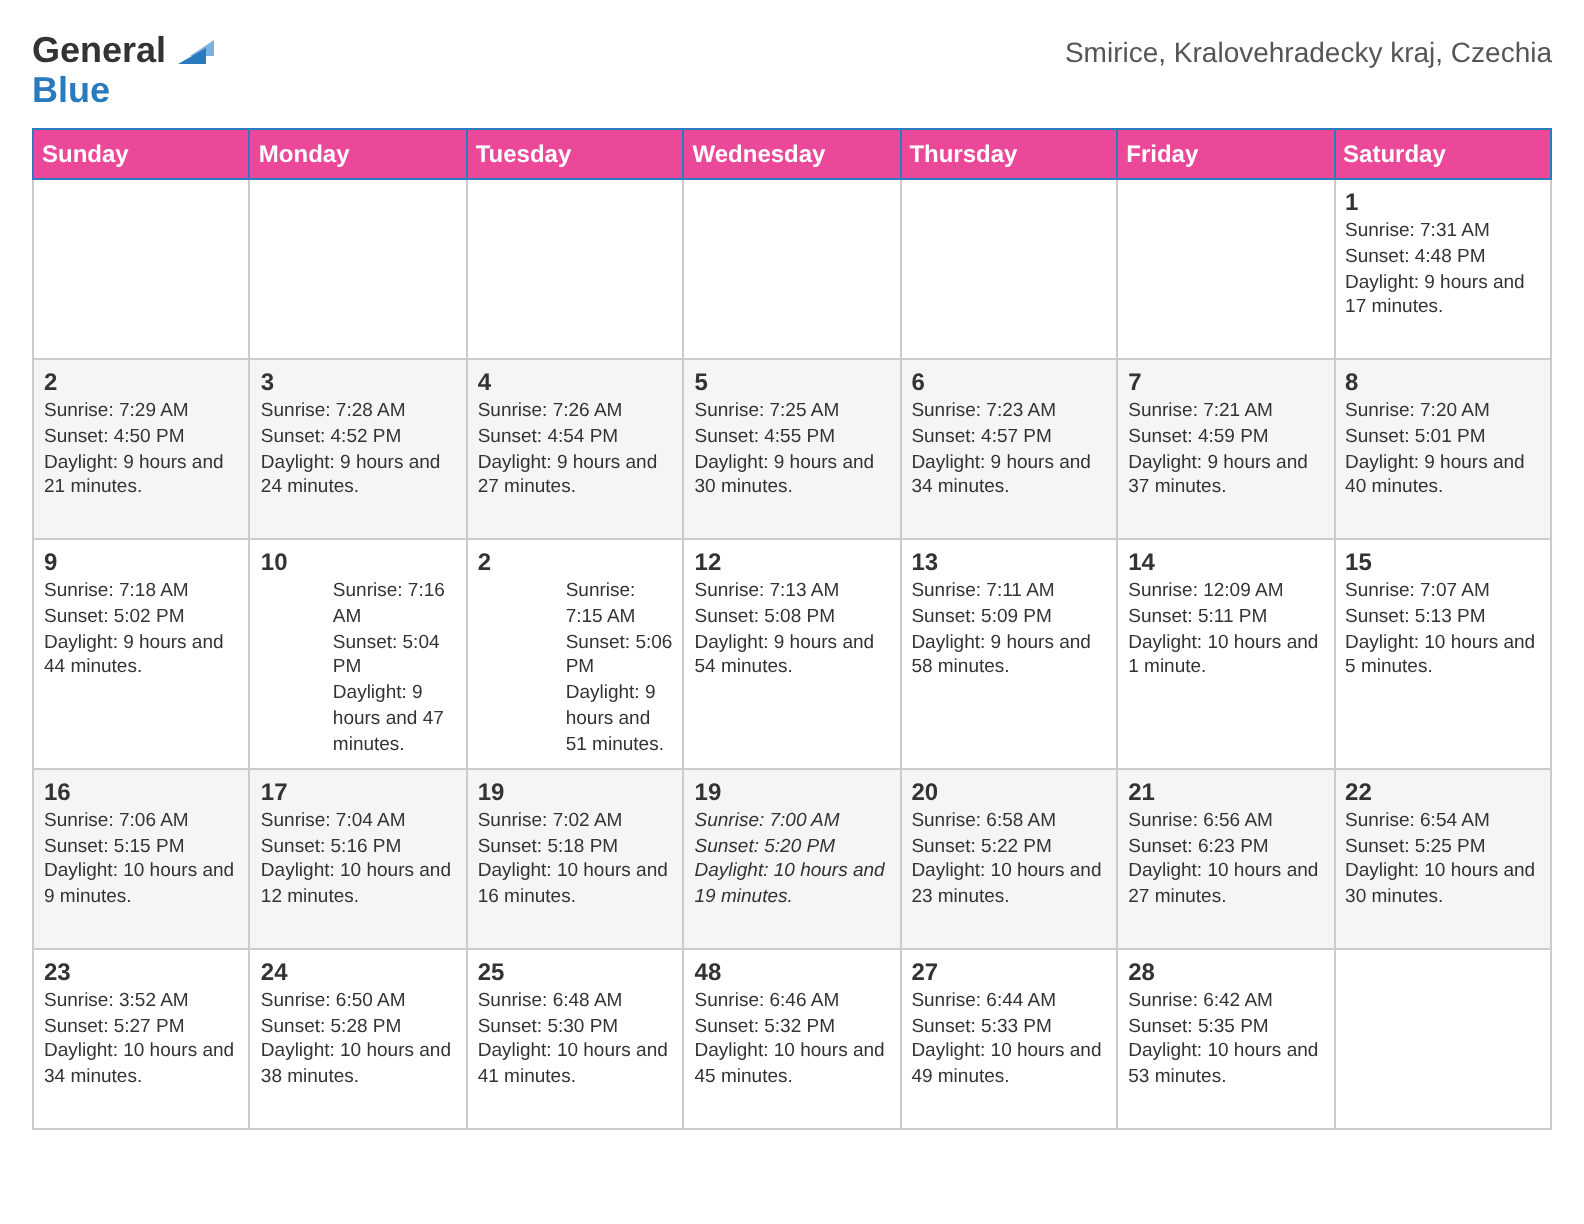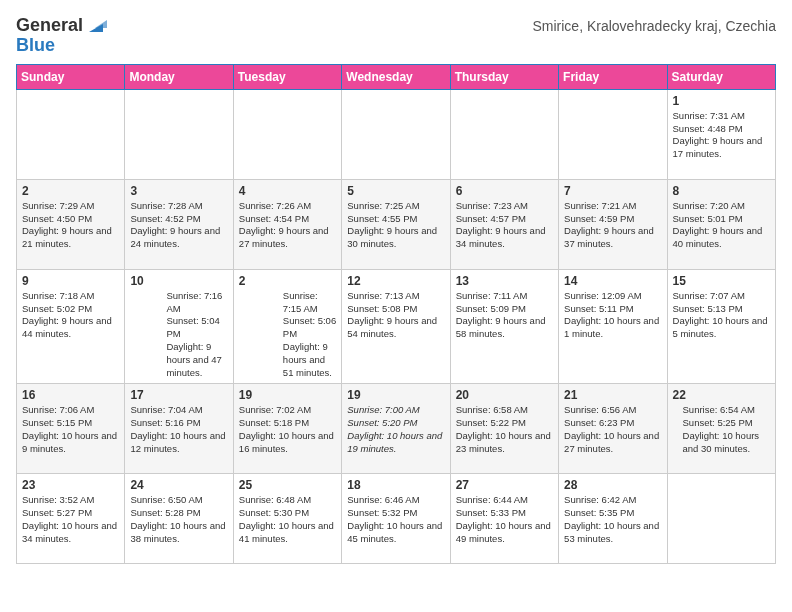--- a/index.html
+++ b/index.html
@@ -257,21 +257,21 @@
 Daylight: 10 hours and 23 minutes.</div>
         </td>
         <td>
           <span class="day-num">21</span>
           <div class="day-info" style="white-space: pre-line;">Sunrise: 6:56 AM
 Sunset: 6:23 PM
 Daylight: 10 hours and 27 minutes.</div>
         </td>
         <td>
           <span class="day-num">22</span>
-          <div class="day-info" style="white-space: pre-line; margin-left: 10px;">Sunrise: 6:54 AM
+          <div class="day-info" style="white-space: pre-line;">Sunrise: 6:54 AM
 Sunset: 5:25 PM
 Daylight: 10 hours and 30 minutes.</div>
         </td>
       </tr>
       <tr>
         <td>
           <span class="day-num">23</span>
           <div class="day-info" style="white-space: pre-line;">Sunrise: 3:52 AM
 Sunset: 5:27 PM
 Daylight: 10 hours and 34 minutes.</div>
@@ -282,21 +282,21 @@
 Sunset: 5:28 PM
 Daylight: 10 hours and 38 minutes.</div>
         </td>
         <td>
           <span class="day-num">25</span>
           <div class="day-info" style="white-space: pre-line;">Sunrise: 6:48 AM
 Sunset: 5:30 PM
 Daylight: 10 hours and 41 minutes.</div>
         </td>
         <td>
-          <span class="day-num">18</span>
+          <span class="day-num">48</span>
           <div class="day-info" style="white-space: pre-line;">Sunrise: 6:46 AM
 Sunset: 5:32 PM
 Daylight: 10 hours and 45 minutes.</div>
         </td>
         <td>
           <span class="day-num">27</span>
           <div class="day-info" style="white-space: pre-line;">Sunrise: 6:44 AM
 Sunset: 5:33 PM
 Daylight: 10 hours and 49 minutes.</div>
         </td>

